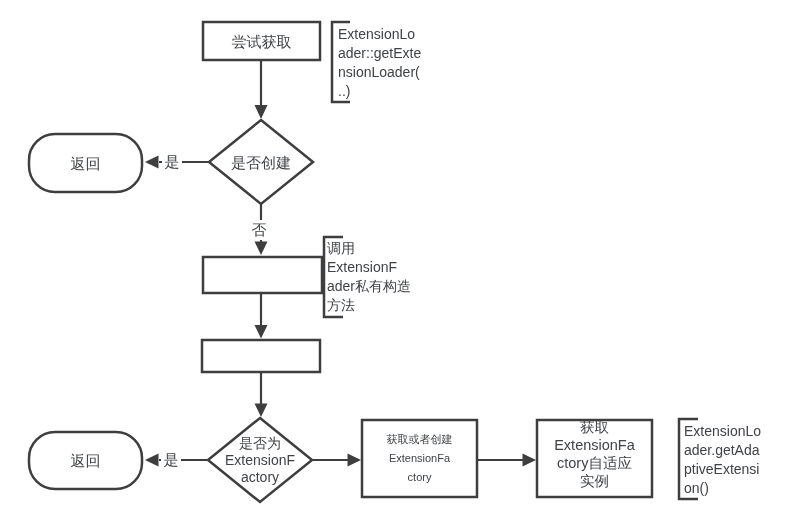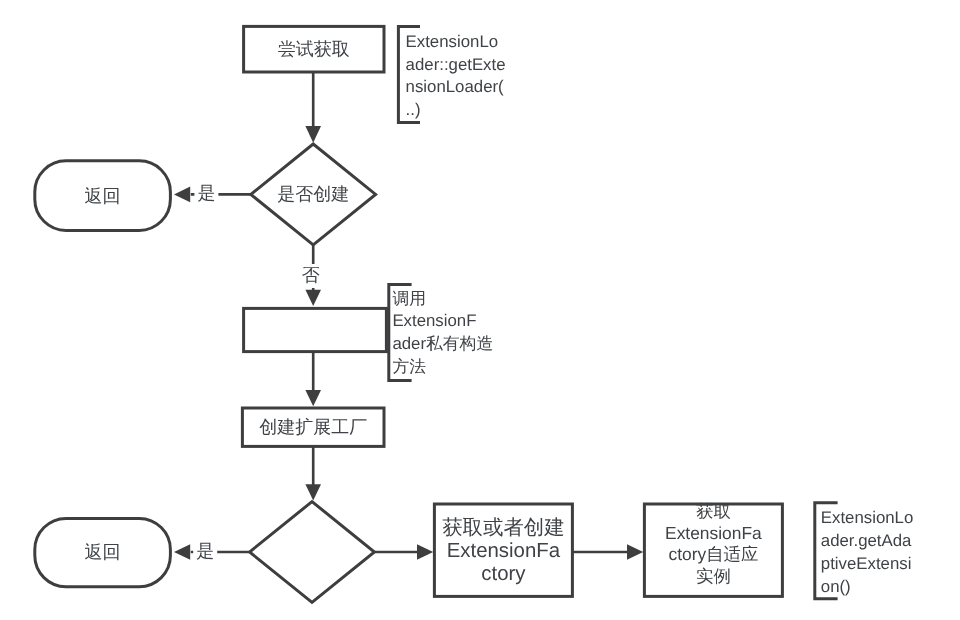--- a/index.html
+++ b/index.html
@@ -115,26 +115,28 @@
     <path class="bracket" d="M698 419 H679 V499 H698"></path>
   </svg>
 
   <div class="label" style="left:203px;top:22px;width:117px;height:38px">尝试获取</div>
 
   <div class="label" style="left:209px;top:120px;width:104px;height:84px">是否创建</div>
 
   <div class="label" style="left:29px;top:134px;width:113px;height:58px">返回</div>
 
 
-  <div class="label" style="left:202px;top:340px;width:118px;height:32px">创建扩展工厂</div>
 
+  <div class="label small" style="left:208px;top:418px;width:104px;height:84px">是否为
+ExtensionF
+actory</div>
 
   <div class="label" style="left:29px;top:432px;width:113px;height:57px">返回</div>
 
-  <div class="label" style="left:362px;top:420px;width:115px;height:77px;line-height:19px;font-size:17px">获取或者创建
+  <div class="label" style="left:362px;top:420px;width:115px;height:77px;line-height:19px;font-size:11px">获取或者创建
 ExtensionFa
 ctory</div>
 
   <div class="label" style="left:537px;top:420px;width:115px;height:67px;line-height:18px;font-size:14.5px">获取
 ExtensionFa
 ctory自适应
 实例</div>
 
   <div class="edge-label" style="left:162px;top:152px">是</div>
 

